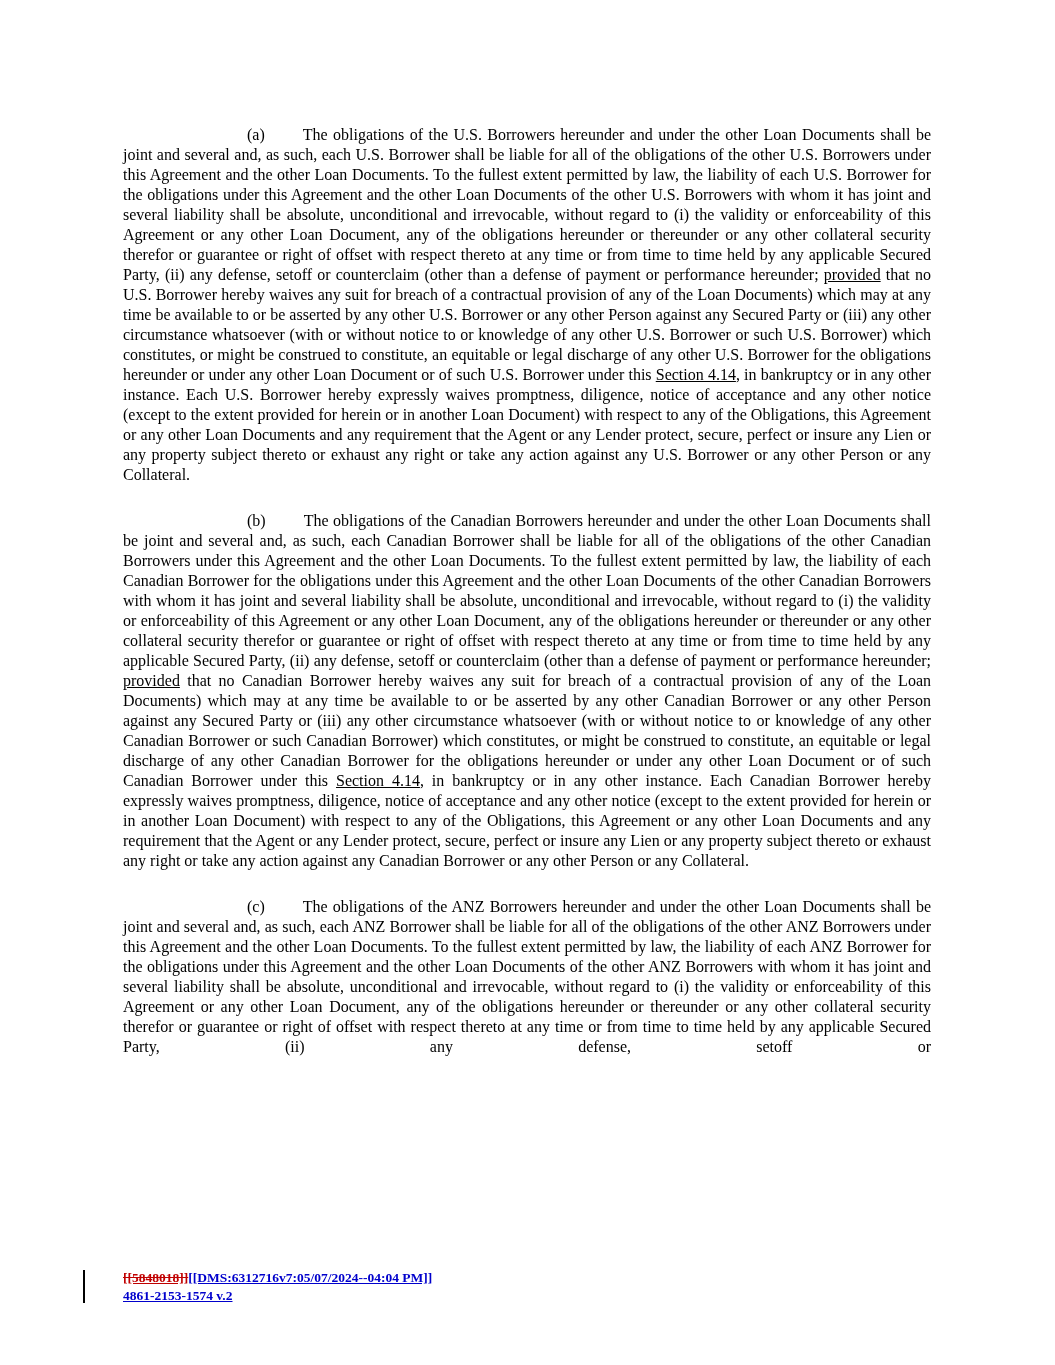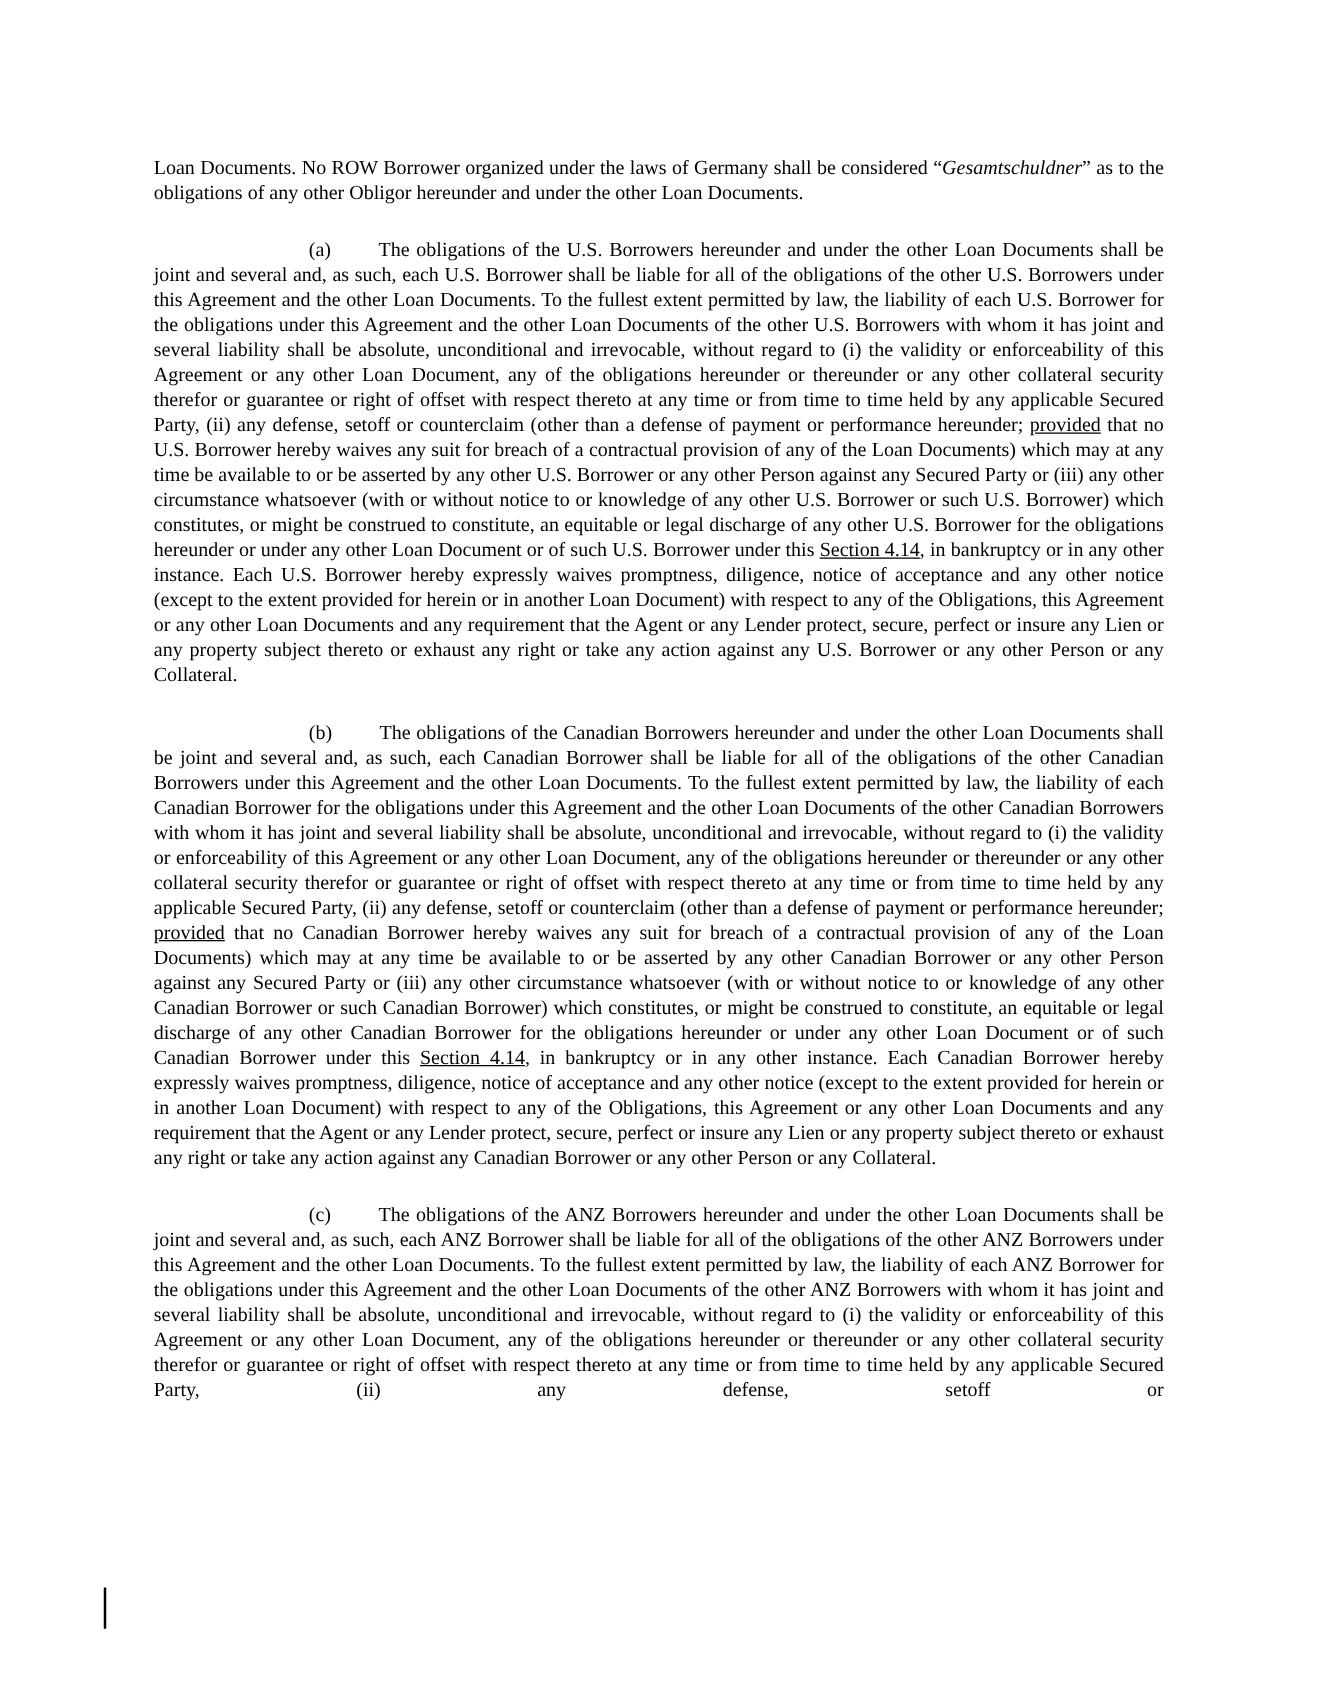--- a/index.html
+++ b/index.html
@@ -41,24 +41,25 @@
     font-size: 13.5px; font-weight: bold; line-height: 18px;
   }
   .del { text-decoration: underline line-through; }
   .ins { text-decoration: underline; }
 </style>
 </head>
 <body>
 
 <div class="page">
   <div class="content">
-      <p class="para "><span>Loan Documents.  No ROW Borrower organized under the laws of Germany shall be considered “</span><span class="i">Gesamtschuldner</span><span>” as to the obligations of any other Obligor hereunder and under the other Loan Documents.</span></p>
       <p class="para "><span class="tab tab-label"></span><span>(a)</span><span class="tab tab-text"></span><span>The obligations of the U.S. Borrowers hereunder and under the other Loan Documents shall be joint and several and, as such, each U.S. Borrower shall be liable for all of the obligations of the other U.S. Borrowers under this Agreement and the other Loan Documents.  To the fullest extent permitted by law, the liability of each U.S. Borrower for the obligations under this Agreement and the other Loan Documents of the other U.S. Borrowers with whom it has joint and several liability shall be absolute, unconditional and irrevocable, without regard to (i) the validity or enforceability of this Agreement or any other Loan Document, any of the obligations hereunder or thereunder or any other collateral security therefor or guarantee or right of offset with respect thereto at any time or from time to time held by any applicable Secured Party, (ii) any defense, setoff or counterclaim (other than a defense of payment or performance hereunder; </span><span class="u">provided</span><span> that no U.S. Borrower hereby waives any suit for breach of a contractual provision of any of the Loan Documents) which may at any time be available to or be asserted by any other U.S. Borrower or any other Person against any Secured Party or (iii) any other circumstance whatsoever (with or without notice to or knowledge of any other U.S. Borrower or such U.S. Borrower) which constitutes, or might be construed to constitute, an equitable or legal discharge of any other U.S. Borrower for the obligations hereunder or under any other Loan Document or of such U.S. Borrower under this </span><span class="u">Section 4.14</span><span>, in bankruptcy or in any other instance.  Each U.S. Borrower hereby expressly waives promptness, diligence, notice of acceptance and any other notice (except to the extent provided for herein or in another Loan Document) with respect to any of the Obligations, this Agreement or any other Loan Documents and any requirement that the Agent or any Lender protect, secure, perfect or insure any Lien or any property subject thereto or exhaust any right or take any action against any U.S. Borrower or any other Person or any Collateral.</span></p>
       <p class="para "><span class="tab tab-label"></span><span>(b)</span><span class="tab tab-text"></span><span>The obligations of the Canadian Borrowers hereunder and under the other Loan Documents shall be joint and several and, as such, each Canadian Borrower shall be liable for all of the obligations of the other Canadian Borrowers under this Agreement and the other Loan Documents.  To the fullest extent permitted by law, the liability of each Canadian Borrower for the obligations under this Agreement and the other Loan Documents of the other Canadian Borrowers with whom it has joint and several liability shall be absolute, unconditional and irrevocable, without regard to (i) the validity or enforceability of this Agreement or any other Loan Document, any of the obligations hereunder or thereunder or any other collateral security therefor or guarantee or right of offset with respect thereto at any time or from time to time held by any applicable Secured Party, (ii) any defense, setoff or counterclaim (other than a defense of payment or performance hereunder; </span><span class="u">provided</span><span> that no Canadian Borrower hereby waives any suit for breach of a contractual provision of any of the Loan Documents) which may at any time be available to or be asserted by any other Canadian Borrower or any other Person against any Secured Party or (iii) any other circumstance whatsoever (with or without notice to or knowledge of any other Canadian Borrower or such Canadian Borrower) which constitutes, or might be construed to constitute, an equitable or legal discharge of any other Canadian Borrower for the obligations hereunder or under any other Loan Document or of such Canadian Borrower under this </span><span class="u">Section 4.14</span><span>, in bankruptcy or in any other instance.  Each Canadian Borrower hereby expressly waives promptness, diligence, notice of acceptance and any other notice (except to the extent provided for herein or in another Loan Document) with respect to any of the Obligations, this Agreement or any other Loan Documents and any requirement that the Agent or any Lender protect, secure, perfect or insure any Lien or any property subject thereto or exhaust any right or take any action against any Canadian Borrower or any other Person or any Collateral.</span></p>
       <p class="para cut"><span class="tab tab-label"></span><span>(c)</span><span class="tab tab-text"></span><span>The obligations of the ANZ Borrowers hereunder and under the other Loan Documents shall be joint and several and, as such, each ANZ Borrower shall be liable for all of the obligations of the other ANZ Borrowers under this Agreement and the other Loan Documents.  To the fullest extent permitted by law, the liability of each ANZ Borrower for the obligations under this Agreement and the other Loan Documents of the other ANZ Borrowers with whom it has joint and several liability shall be absolute, unconditional and irrevocable, without regard to (i) the validity or enforceability of this Agreement or any other Loan Document, any of the obligations hereunder or thereunder or any other collateral security therefor or guarantee or right of offset with respect thereto at any time or from time to time held by any applicable Secured Party, (ii) any defense, setoff or</span></p>
     </div>
 
 
   <div class="change-bar"></div>
 
   <div class="footer">
+    <div><span class="del" style="color: rgb(192, 0, 0);">[[5848018]]</span><span class="ins" style="color: rgb(0, 0, 204);">[[DMS:6312716v7:05/07/2024--04:04 PM]]</span></div>
+    <div><span class="ins" style="color: rgb(0, 0, 204);">4861-2153-1574 v.2</span></div>
   </div>
 </div>
 
 </body></html>

